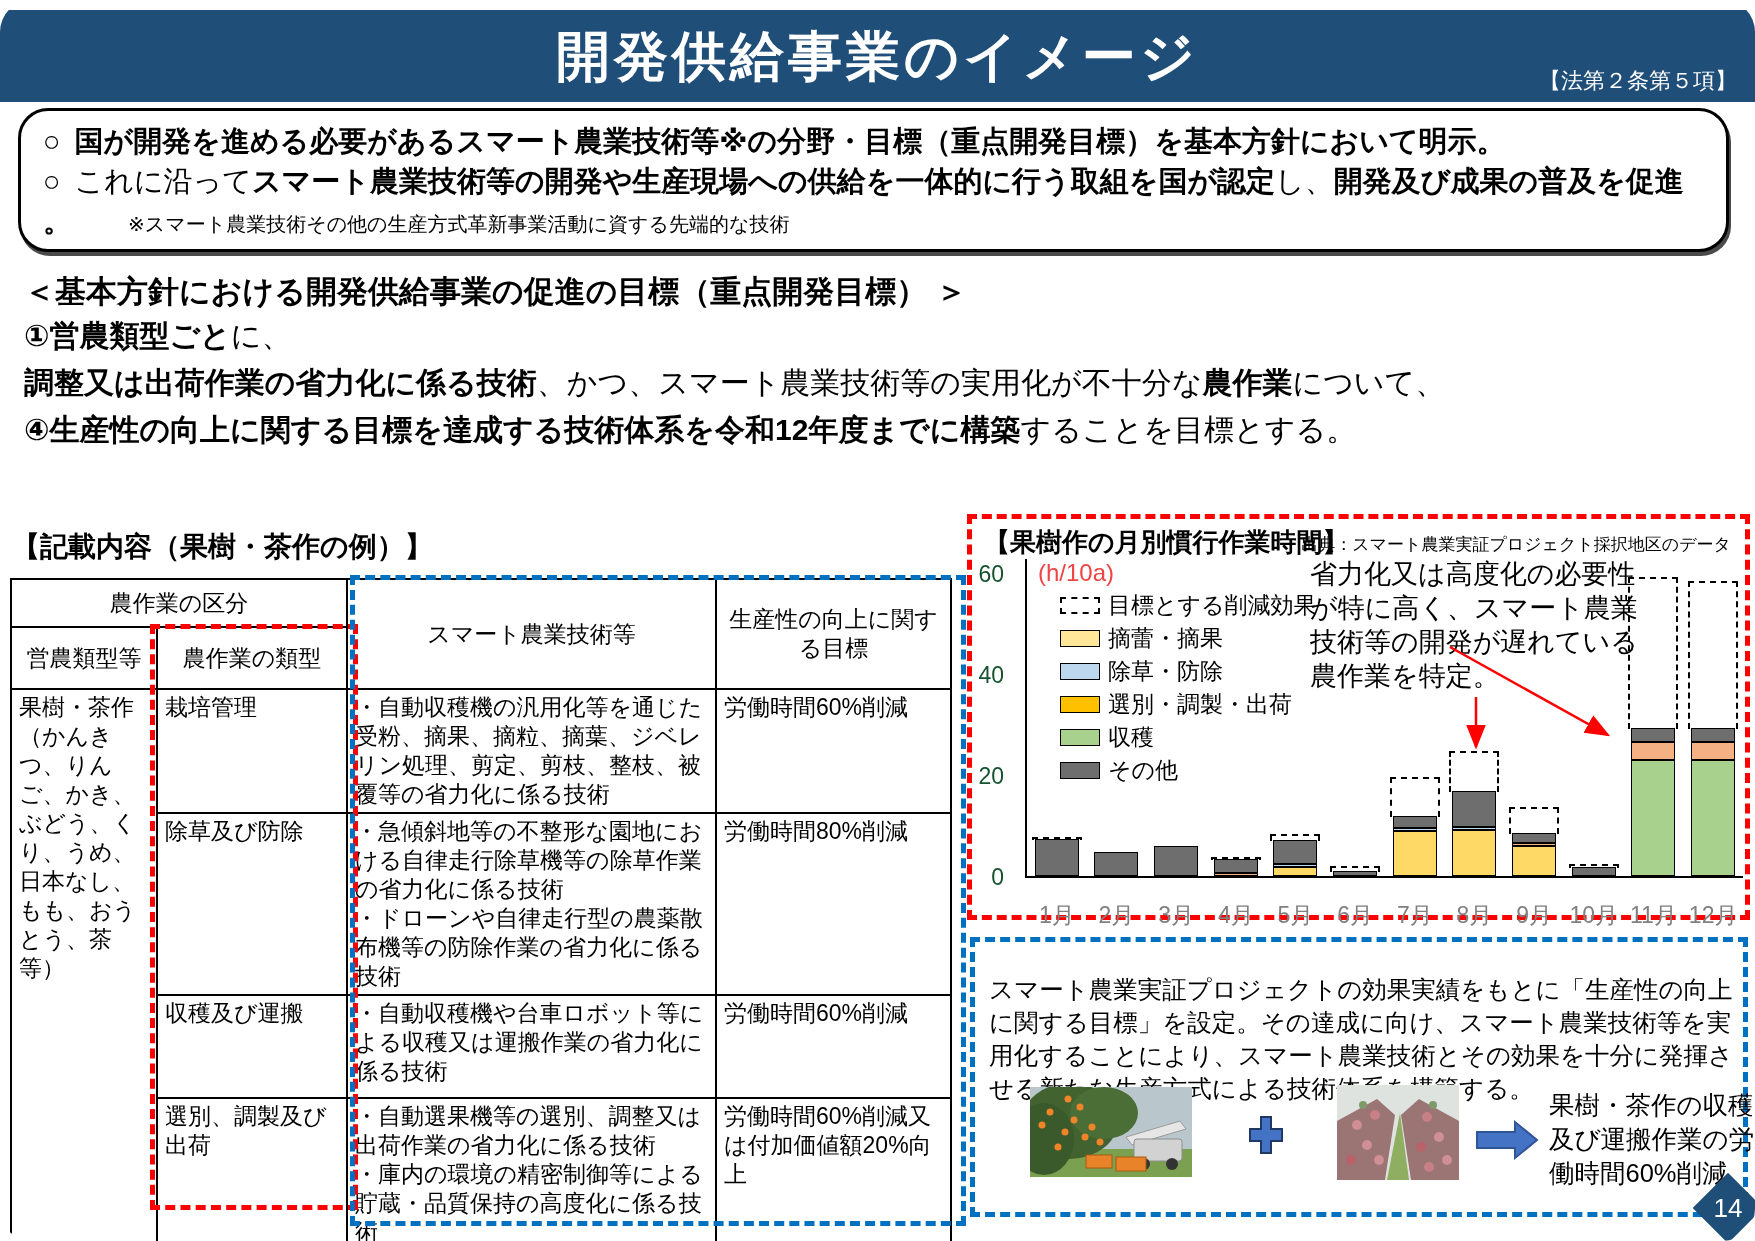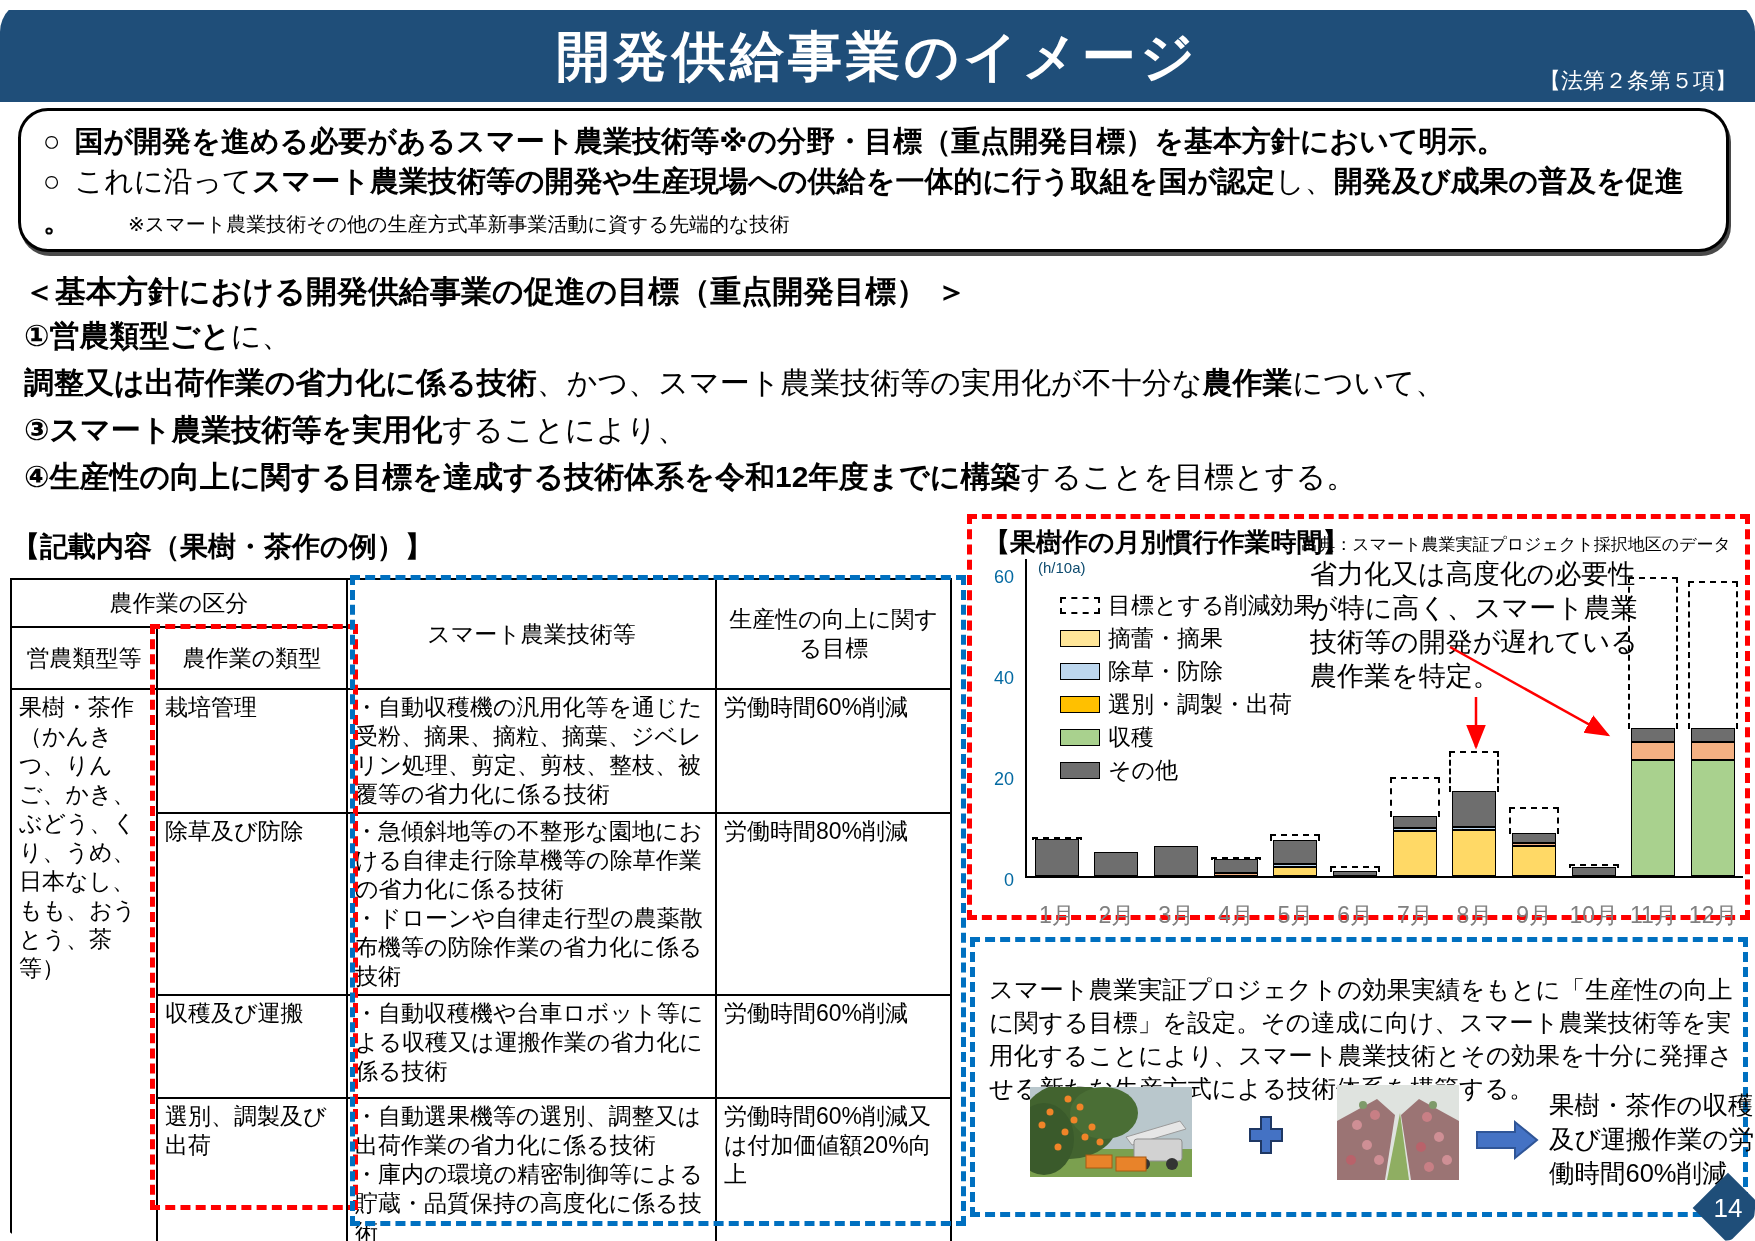--- a/index.html
+++ b/index.html
@@ -36,25 +36,25 @@
 
   
   .ovl{position:absolute;pointer-events:none;}
   .red-col-ovl{left:150px;top:624px;width:198px;height:576px;border:5px dashed var(--red,#FF0000);}
   .blue-table-ovl{left:350px;top:575px;width:606px;height:641px;border:5px dashed var(--blue,#0070C0);}
 
   
   .chart-panel{position:absolute;left:967px;top:514px;width:783px;height:406px;border:5px dashed var(--red,#FF0000);box-sizing:border-box;background:#fff;}
   .chart-title{position:absolute;left:12px;top:6px;font-size:26px;font-weight:700;}
   .chart-source{position:absolute;right:14px;top:14px;font-size:17px;}
-  .chart-unit{position:absolute;left:66px;top:40px;font-size:15px;color:#0c4a6e;}
+  .chart-unit{position:absolute;left:66px;top:40px;font-size:24px;color:#ef4444;}
   .axis-v{position:absolute;left:53px;top:40px;width:2px;height:319px;background:#000;}
   .axis-h{position:absolute;left:53px;top:357px;width:718px;height:2px;background:#000;}
   #yaxis{position:absolute;left:0;top:56px;width:48px;height:303px;}
-  .ytick{position:absolute;right:6px;font-size:18px;color:#0369a1;width:40px;text-align:right;}
+  .ytick{position:absolute;right:16px;font-size:23px;color:#14532d;width:40px;text-align:right;}
   #bars{position:absolute;left:55px;top:36px;width:716px;height:322px;}
   .bar-slot{position:absolute;bottom:1px;height:100%;}
   .bar-stack{position:absolute;bottom:0;left:calc(50% - 22px);width:44px;display:flex;flex-direction:column;}
   .bar-seg{box-sizing:border-box;border:1.5px solid #000;width:44px;}
   .target-box{position:absolute;left:calc(50% - 25px);width:50px;border:2.5px dashed #000;border-bottom:none;box-sizing:border-box;}
   #months{position:absolute;left:55px;top:381px;width:716px;height:28px;}
   .month-label{position:absolute;text-align:center;font-size:23px;color:#808080;}
   #legend{position:absolute;left:88px;top:70px;}
   .lg-row{display:flex;align-items:center;height:33px;}
   .lg-swatch{width:40px;height:17px;border:1.5px solid #000;margin-right:8px;box-sizing:border-box;}
@@ -92,21 +92,20 @@
 
   <section class="summary jp">
     <div class="bullet"><span class="marker">○</span><span class="segs"><span style="font-weight: 700;">国が開発を進める必要があるスマート農業技術等※の分野・目標（重点開発目標）を基本方針において明示。</span></span></div>
     <div class="bullet"><span class="marker">○</span><span class="segs"><span style="font-weight: 400;">これに沿って</span><span style="font-weight: 700;">スマート農業技術等の開発や生産現場への供給を一体的に行う取組を国が認定</span><span style="font-weight: 400;">し、</span><span style="font-weight: 700;">開発及び成果の普及を促進。</span></span><span class="note">※スマート農業技術その他の生産方式革新事業活動に資する先端的な技術</span></div>
   </section>
 
   <section class="goals jp">
     <div class="goals-heading">＜基本方針における開発供給事業の促進の目標（重点開発目標） ＞</div>
     <div class="goal-item"><span style="font-weight: 700;">①営農類型ごと</span><span style="font-weight: 400;">に、</span></div>
     <div class="goal-item"><span style="font-weight: 700;">調整又は出荷作業の省力化に係る技術</span><span style="font-weight: 400;">、かつ、スマート農業技術等の実用化が不十分な</span><span style="font-weight: 700;">農作業</span><span style="font-weight: 400;">について、</span></div>
-    <div class="goal-item"><span style="font-weight: 700;">③スマート農業技術等を実用化</span><span style="font-weight: 400;">することにより、</span></div>
     <div class="goal-item"><span style="font-weight: 700;">④生産性の向上に関する目標を達成する技術体系を令和12年度までに構築</span><span style="font-weight: 400;">することを目標とする。</span></div>
   </section>
 
   <div class="table-caption">【記載内容（果樹・茶作の例）】</div>
   <table class="maintable">
     <colgroup>
         <col style="width:146px">
         <col style="width:190px">
         <col style="width:369px">
         <col style="width:235px">

